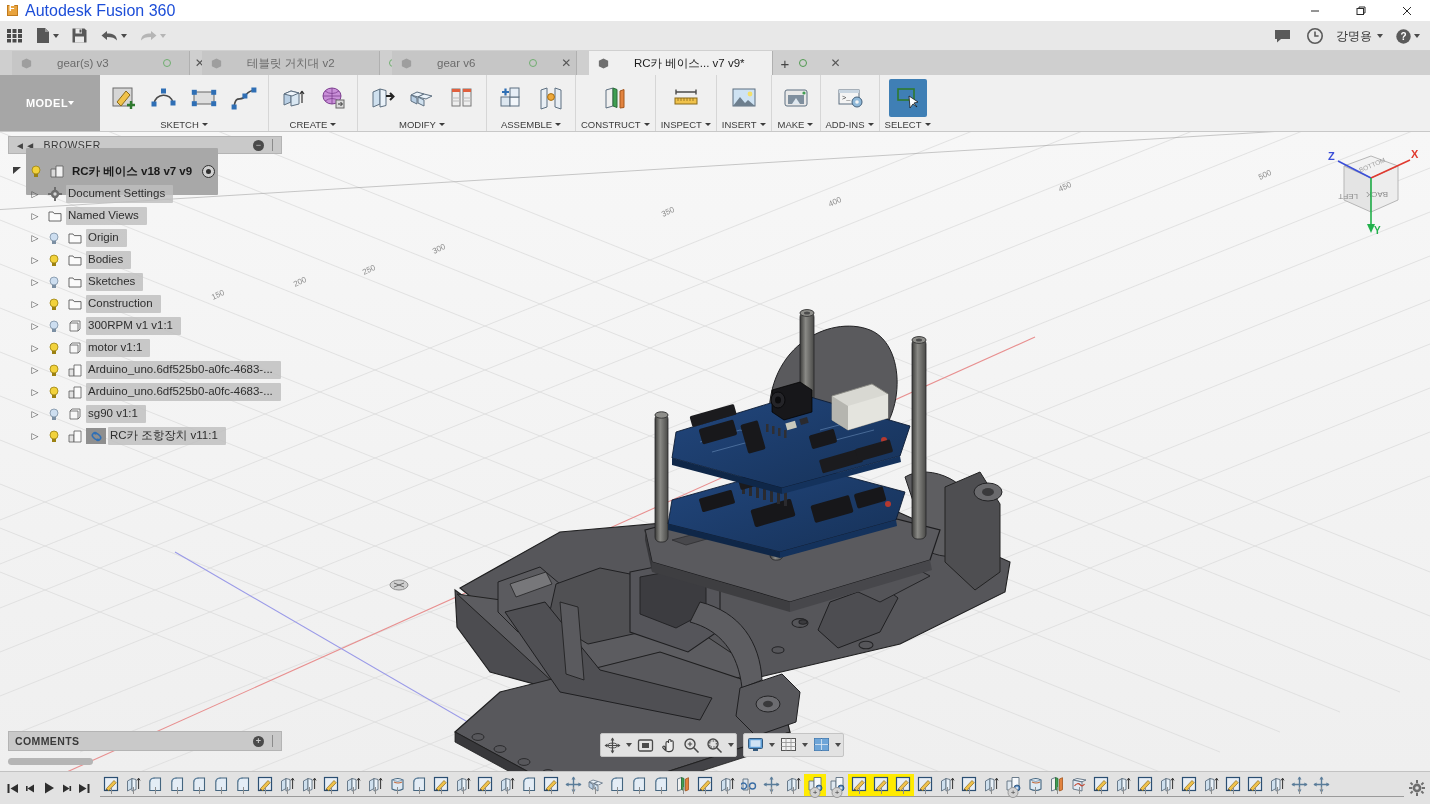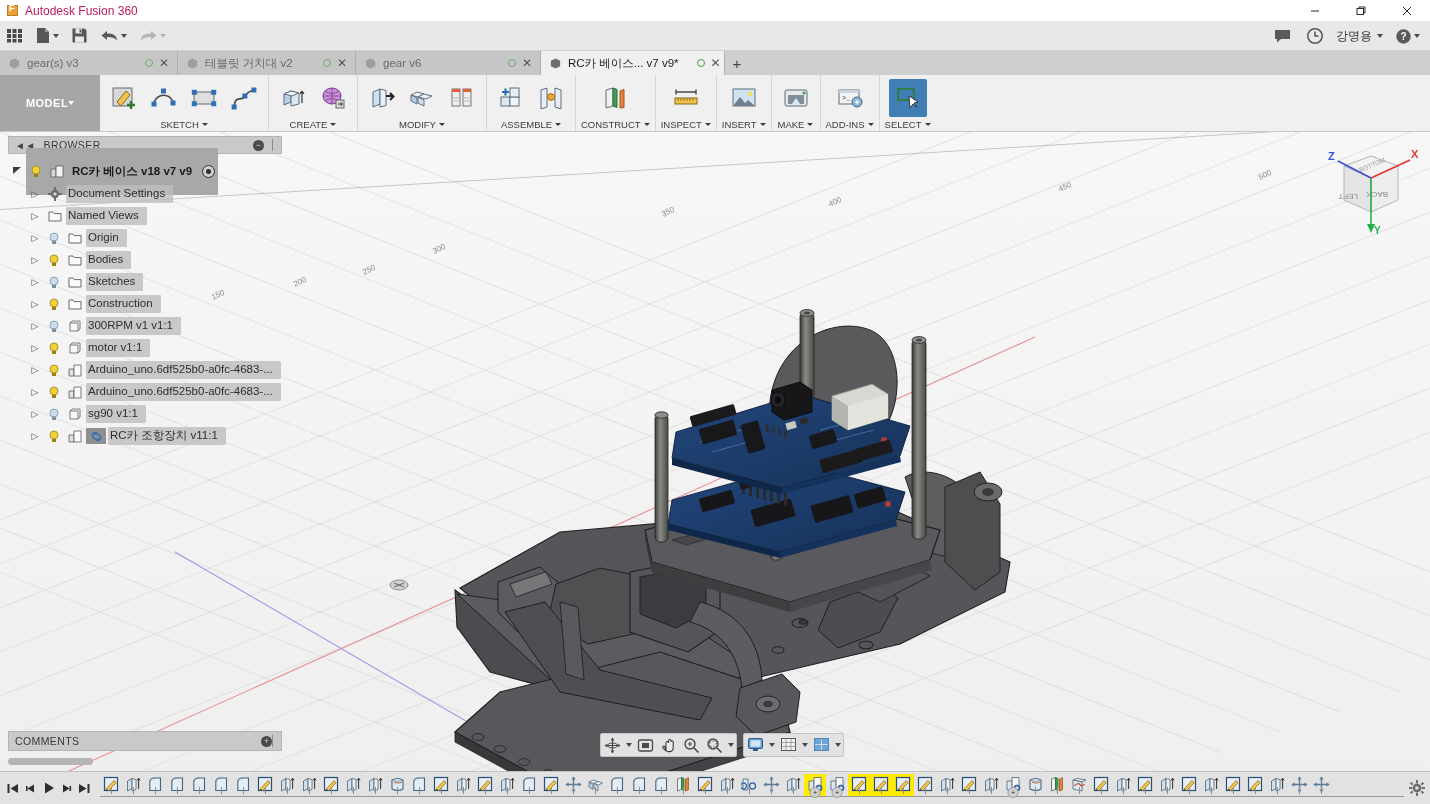--- a/index.html
+++ b/index.html
@@ -18,21 +18,21 @@
     background:#ffffff; display:flex; align-items:center;
   }
   .titlebar .appicon {
     width:11px; height:11px; margin-left:7px; margin-right:7px;
     background:#e8a33d; border:1px solid #c07a1d; position:relative;
   }
   .titlebar .appicon:after{
     content:"F"; position:absolute; left:1px; top:-3px;
     font-size:9px; color:#fff; font-weight:bold; line-height:11px;
   }
-  .titlebar .title { font-size:12px; color:#be185d; }
+  .titlebar .title { font-size:16px; color:#1d4ed8; }
   .wincontrols { position:absolute; right:0; top:0; height:21px; display:flex; }
   .winbtn {
     width:46px; height:21px; display:flex; align-items:center; justify-content:center;
     font-size:11px; color:#2b2b2b; background:#ffffff;
   }
   .winbtn svg { display:block; }
 
   
   .qat {
     position:absolute; left:0; top:21px; width:1430px; height:30px;
@@ -45,24 +45,25 @@
   .caret { width:0;height:0;border-left:3.5px solid transparent;border-right:3.5px solid transparent;border-top:4px solid #4a4a4a; }
   .qat-right { position:absolute; right:4px; top:0; height:30px; display:flex; align-items:center; gap:2px; }
   .qat-user { font-size:12px; color:#333; padding:0 4px; display:flex; align-items:center; gap:5px; }
 
   
   .doctabs {
     position:absolute; left:0; top:51px; width:1430px; height:24px;
     background:#cfcfcf; display:flex; align-items:flex-end;
   }
   .doctab {
-    height:24px; display:flex; align-items:center; gap:6px;
+    height:24px; display:flex; align-items:center; gap:24px;
     padding:0 8px; font-size:11.5px; color:#6b6b6b;
     background:#c6c6c6; border-right:1px solid #b0b0b0; position:relative;
     min-width:60px;
+    margin-left:12px;
   }
   .doctab.active { background:#f0f0f0; color:#1c1c1c; }
   .doctab .tabicon {
     width:13px; height:13px; flex:none;
   }
   .doctab .tabname { white-space:nowrap; }
   .doctab .dot {
     width:8px;height:8px;border-radius:50%;border:1.3px solid #6fae6f;flex:none; margin-left:6px;
   }
   .doctab.active .dot { border-color:#4f9a4f; }
@@ -141,22 +142,22 @@
   .radio-dot {
     width:13px;height:13px;border-radius:50%;border:1.6px solid #2f2f2f;background:#cfcfcf;
     display:flex;align-items:center;justify-content:center; margin-left:6px; flex:none;
   }
   .radio-dot i { width:5px;height:5px;border-radius:50%;background:#2f2f2f; display:block; }
 
   
   .comments {
     position:absolute; left:8px; top:731px; width:274px; height:20px;
     background:#c9c9c9; border:1px solid #b4b4b4;
-    display:flex; align-items:center; padding:0 6px; 
-    font-size:10.5px; color:#3a3a3a; letter-spacing:.4px; z-index:10;
+    display:flex; align-items:center; padding:0 6px; gap:8px;
+    font-size:10.5px; color:#3a3a3a; letter-spacing:.4px; z-index:10;font-weight:bold;
   }
   .comments .spacer{flex:1;}
   .comments .plus {
     width:11px;height:11px;border-radius:50%;background:#4a4a4a;color:#c9c9c9;
     font-size:9px;line-height:10px;text-align:center;
   }
   .scrollstub {
     position:absolute; left:8px; top:758px; width:85px; height:7px;
     background:#b5b5b5; border-radius:4px; z-index:10;
   }

